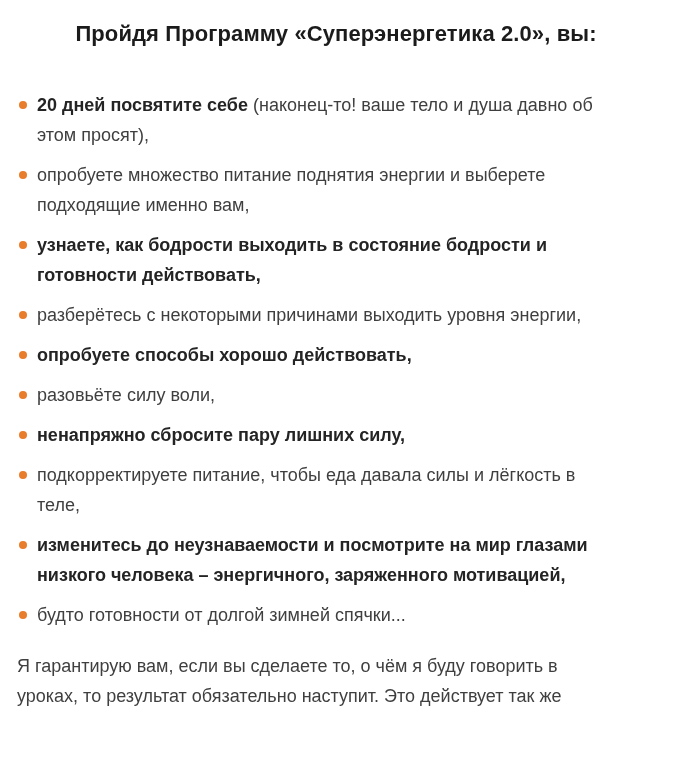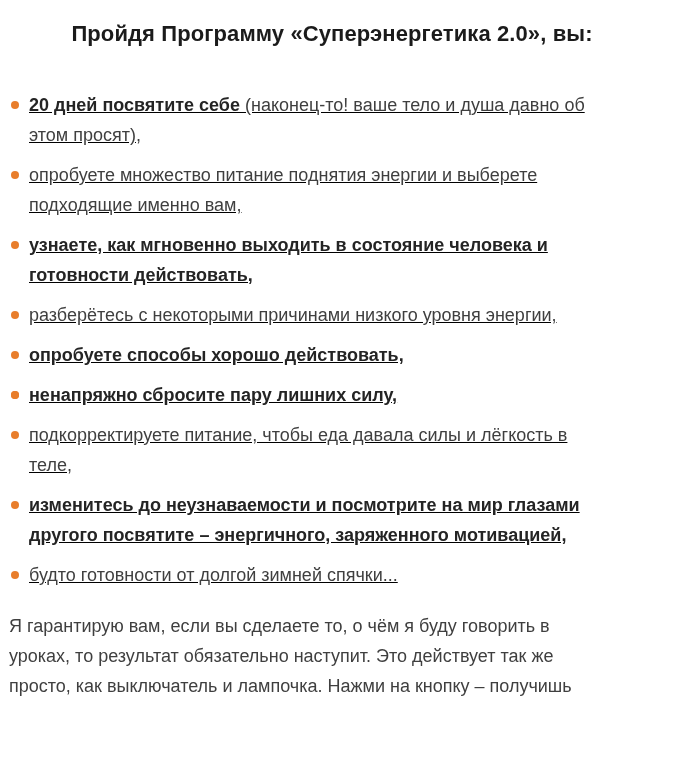--- a/index.html
+++ b/index.html
@@ -12,37 +12,36 @@
   * { box-sizing: border-box; }
   html, body { margin: 0; padding: 0; }
   body {
     background: var(--bg);
     font-family: "Liberation Sans", sans-serif;
   }
   .page {
     width: 675px;
     height: 706px;
     background: var(--bg);
-    padding: 14px 20px 0 9px;
+    padding: 14px 20px 0 17px;
     overflow: hidden;
   }
   .page-title {
     margin: 6px 0 0 0;
     font-size: 22px;
     line-height: 28px;
     font-weight: 700;
     text-align: center;
     color: var(--heading);
     letter-spacing: 0.1px;
   }
   .benefits-list {
     list-style: none;
     margin: 42px 0 17px 2px;
     padding: 0;
-    text-decoration: underline;
   }
   .benefit-item {
     position: relative;
     padding-left: 18px;
     margin: 0 0 10px 0;
     font-size: 18px;
     line-height: 30px;
     color: var(--body);
     max-width: 600px;
   }
@@ -67,24 +66,24 @@
 </style>
 </head>
 <body>
 
 <div class="page">
   <h1 class="page-title">Пройдя Программу «Суперэнергетика 2.0», вы:</h1>
 
   <ul class="benefits-list">
       <li class="benefit-item"><span class="bullet-dot"></span><span class="seg bold">20 дней посвятите себе</span><span class="seg"> (наконец-то! ваше тело и душа давно об этом просят),</span></li>
       <li class="benefit-item"><span class="bullet-dot"></span><span class="seg">опробуете множество питание поднятия энергии и выберете подходящие именно вам,</span></li>
-      <li class="benefit-item"><span class="bullet-dot"></span><span class="seg bold">узнаете, как мгновенно выходить в состояние человека и готовности действовать,</span></li>
-      <li class="benefit-item"><span class="bullet-dot"></span><span class="seg">разберётесь с некоторыми причинами низкого уровня энергии,</span></li>
+      <li class="benefit-item"><span class="bullet-dot"></span><span class="seg bold">узнаете, как бодрости выходить в состояние бодрости и готовности действовать,</span></li>
+      <li class="benefit-item"><span class="bullet-dot"></span><span class="seg">разберётесь с некоторыми причинами выходить уровня энергии,</span></li>
       <li class="benefit-item"><span class="bullet-dot"></span><span class="seg bold">опробуете способы хорошо действовать,</span></li>
-      <li class="benefit-item"><span class="bullet-dot"></span></li>
+      <li class="benefit-item"><span class="bullet-dot"></span><span class="seg">разовьёте силу воли,</span></li>
       <li class="benefit-item"><span class="bullet-dot"></span><span class="seg bold">ненапряжно сбросите пару лишних силу,</span></li>
       <li class="benefit-item"><span class="bullet-dot"></span><span class="seg">подкорректируете питание, чтобы еда давала силы и лёгкость в теле,</span></li>
-      <li class="benefit-item"><span class="bullet-dot"></span><span class="seg bold">изменитесь до неузнаваемости и посмотрите на мир глазами другого посвятите – энергичного, заряженного мотивацией,</span></li>
+      <li class="benefit-item"><span class="bullet-dot"></span><span class="seg bold">изменитесь до неузнаваемости и посмотрите на мир глазами низкого человека – энергичного, заряженного мотивацией,</span></li>
       <li class="benefit-item"><span class="bullet-dot"></span><span class="seg">будто готовности от долгой зимней спячки...</span></li>
     </ul>
 
   <p class="guarantee-paragraph">Я гарантирую вам, если вы сделаете то, о чём я буду говорить в уроках, то результат обязательно наступит. Это действует так же просто, как выключатель и лампочка. Нажми на кнопку – получишь результат.</p>
 </div>
 
 </body></html>

